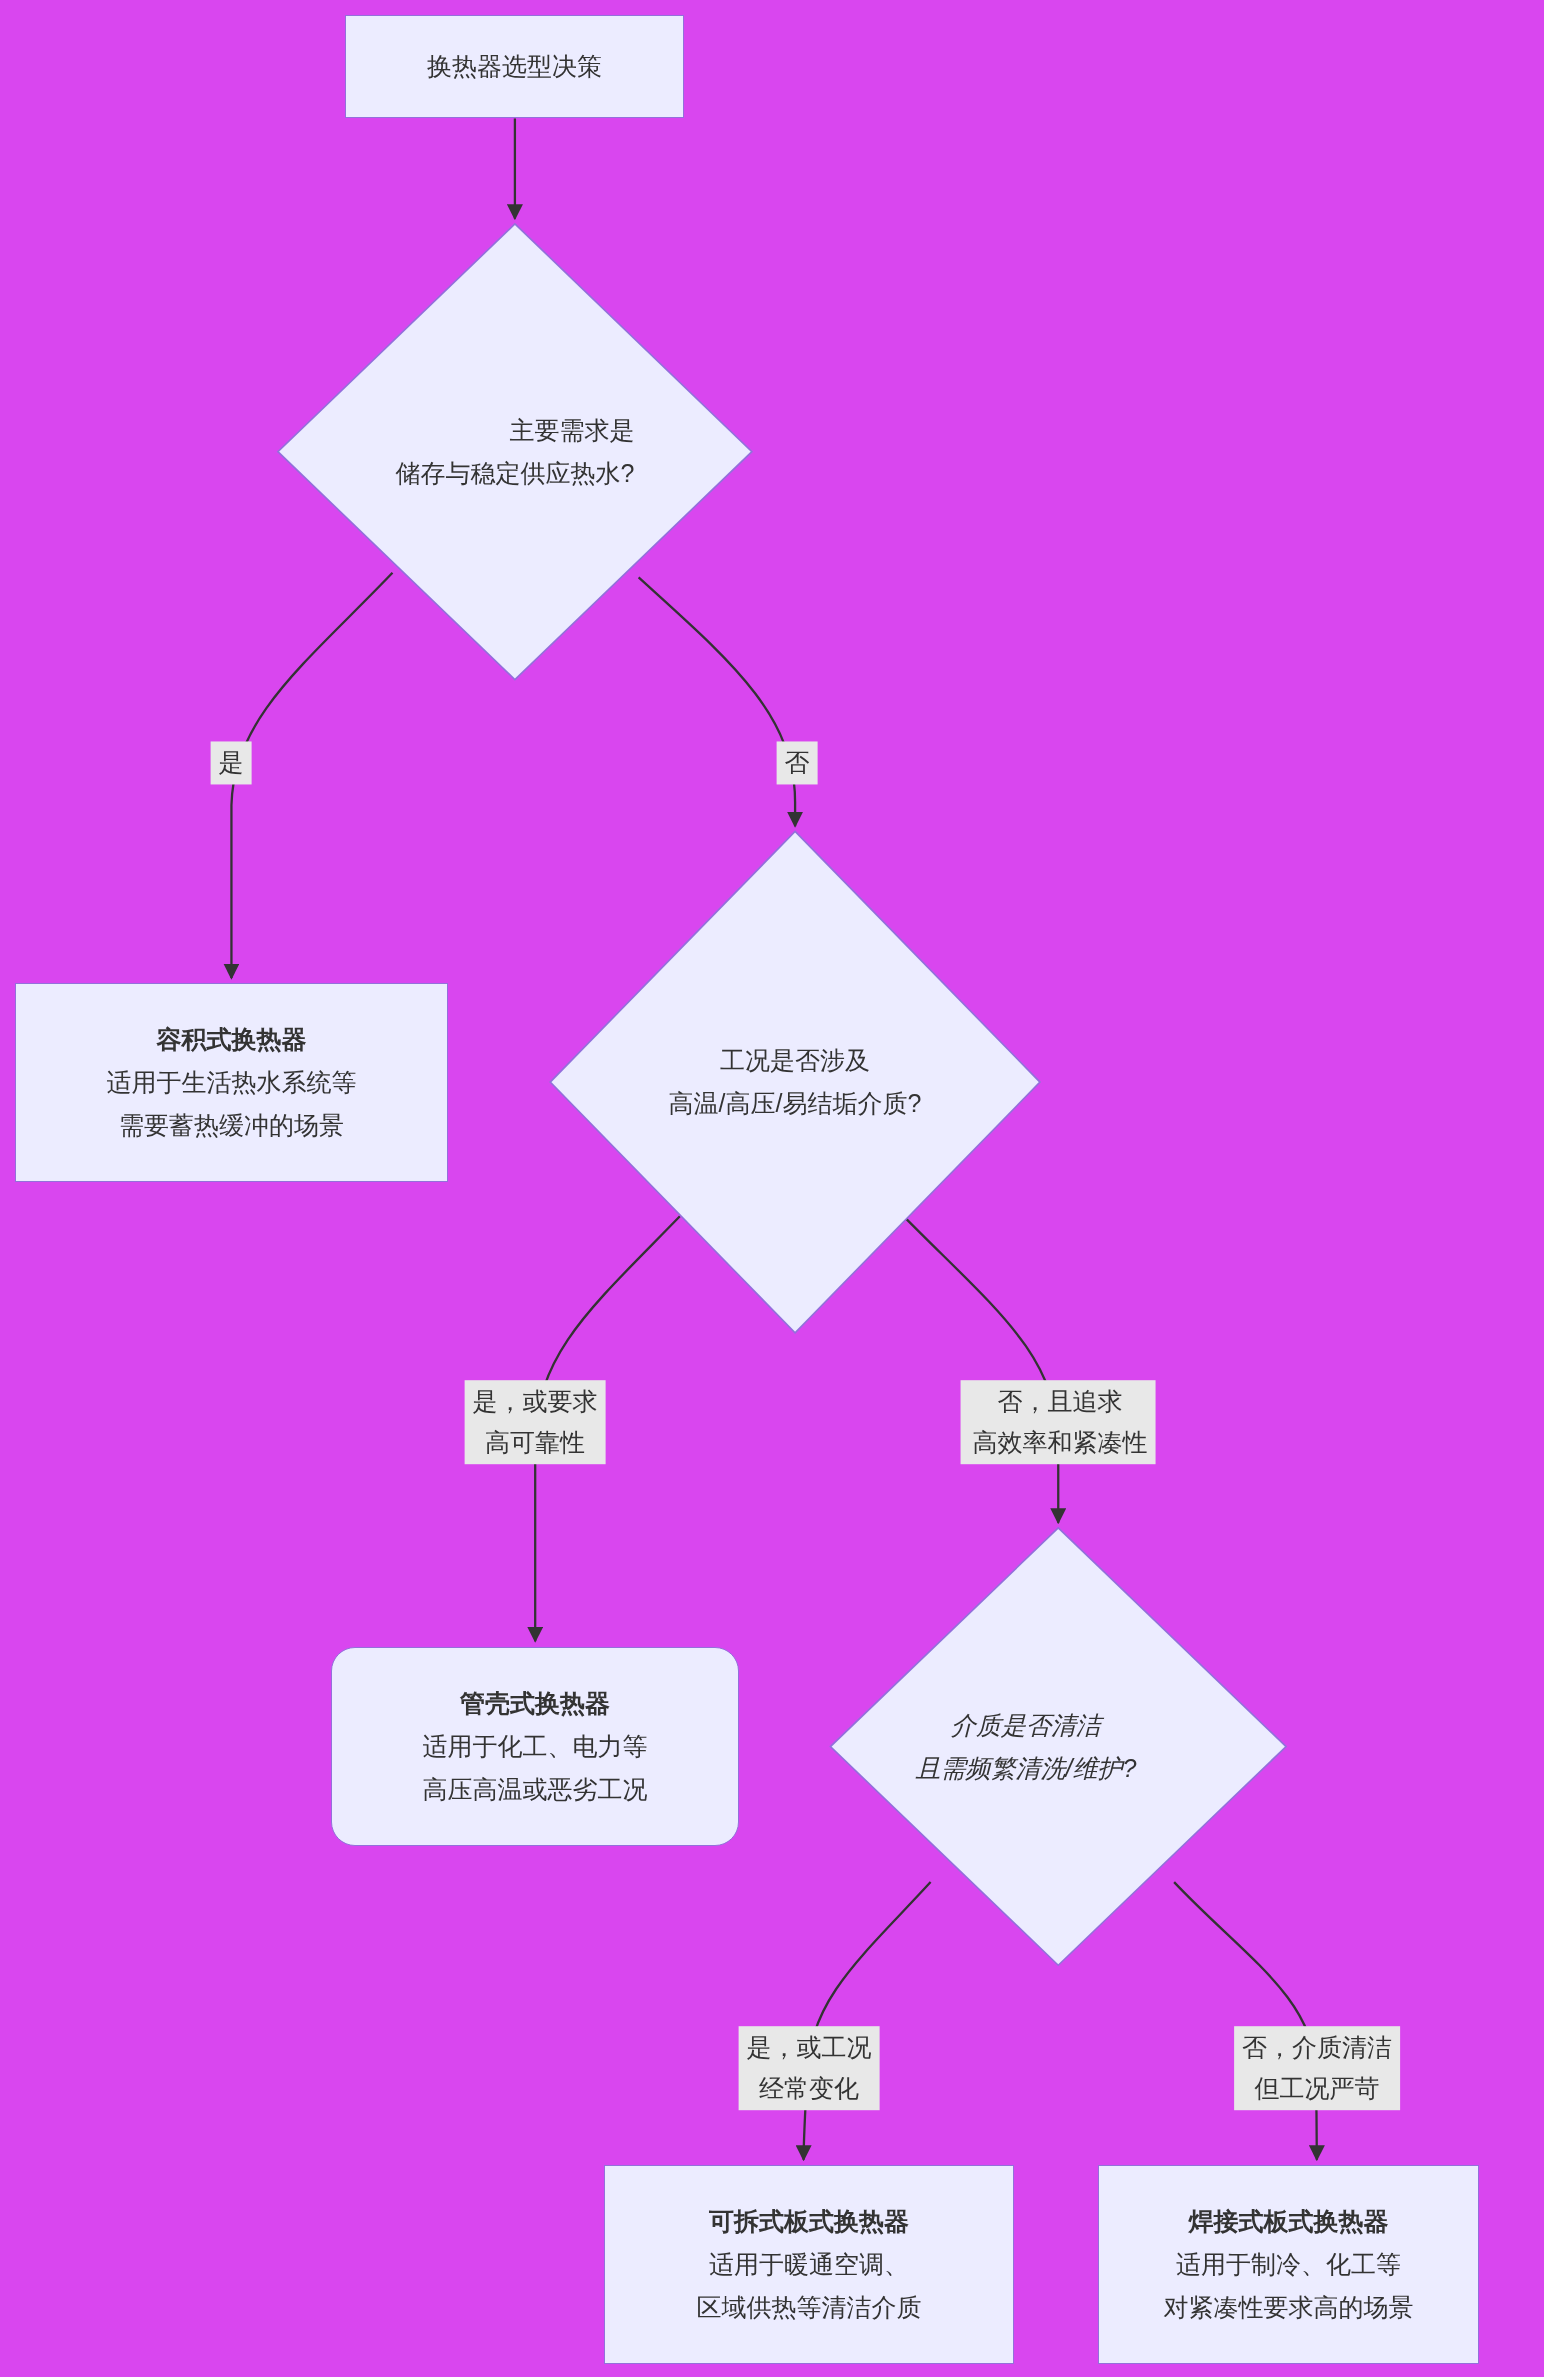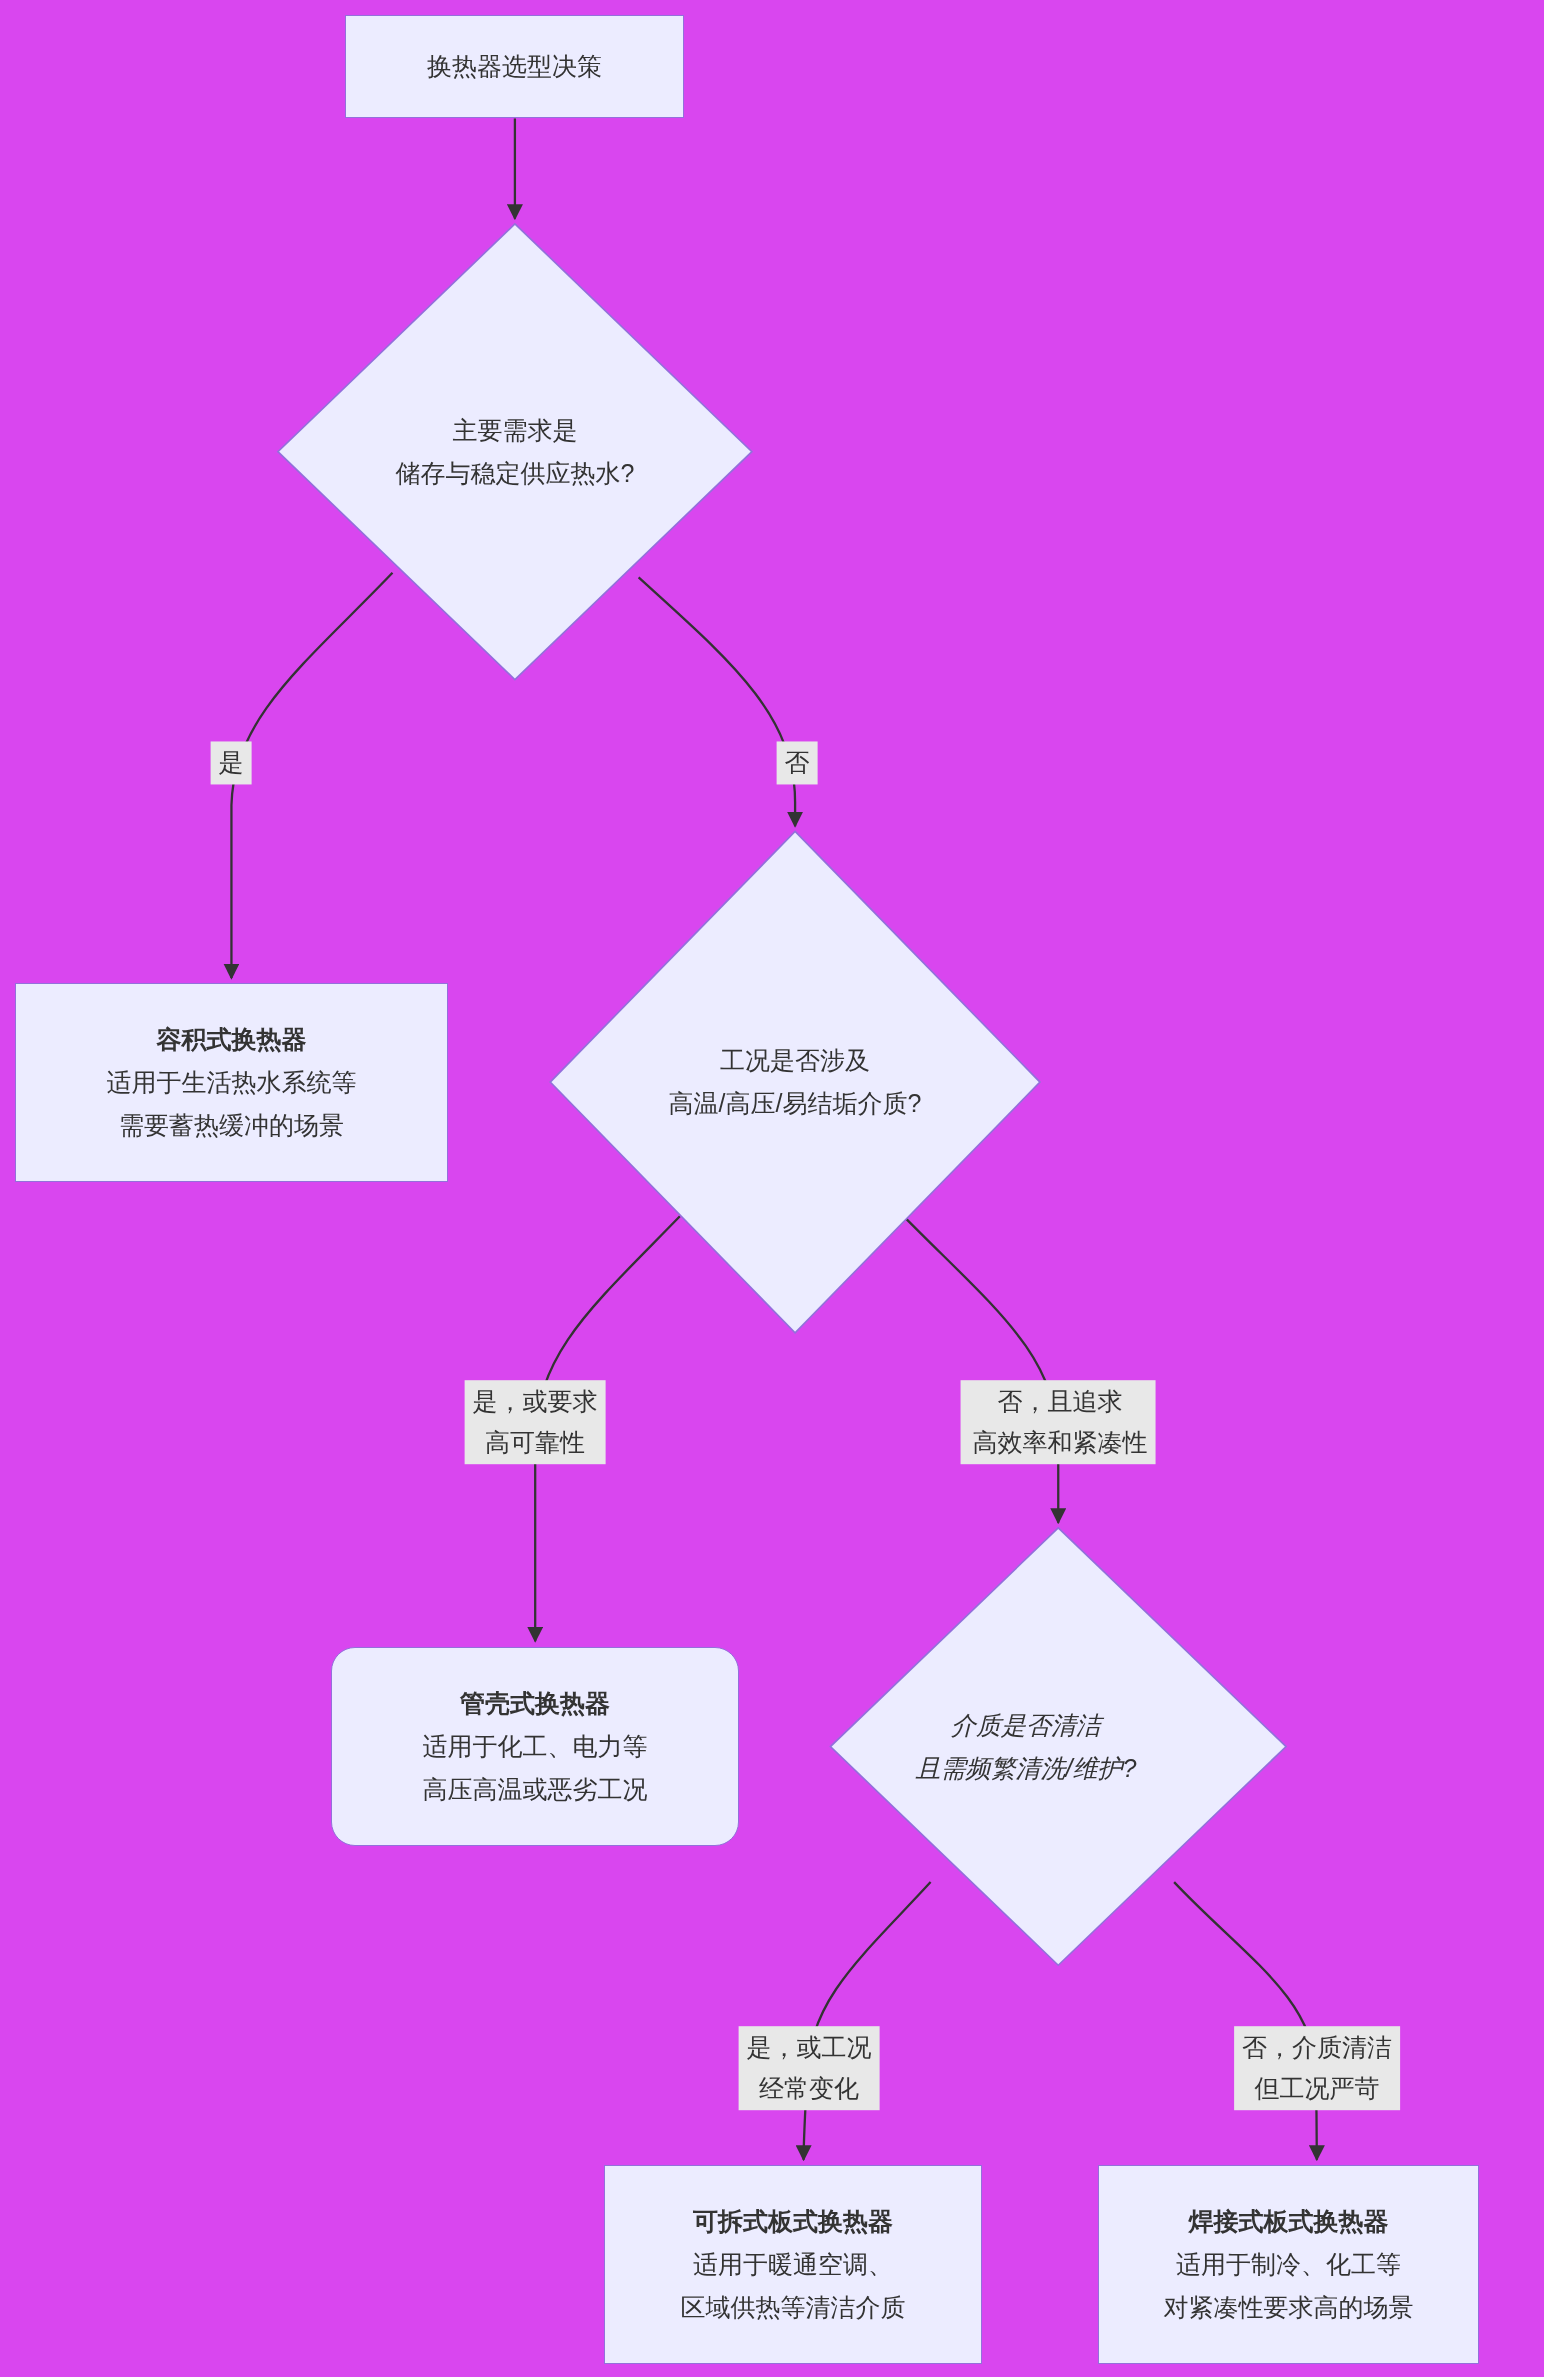--- a/index.html
+++ b/index.html
@@ -59,40 +59,40 @@
 
     <polygon class="diamond" points="786,342 1148,690 786,1038 424,690"></polygon>
     <polygon class="diamond" points="1214,1270 1588,1653 1214,2036 840,1653"></polygon>
     <polygon class="diamond" points="1616,2334 1964,2668 1616,3002 1268,2668"></polygon>
   </svg>
 
   <div class="node" style="left:345px;top:15px;width:339px;height:103px;">
     <span>换热器选型决策</span>
   </div>
 
-  <div class="diamond-label" style="left:515px;top:452px;">主要需求是
+  <div class="diamond-label" style="left:515px;top:452px;text-align:right;">主要需求是
 储存与稳定供应热水?</div>
   <div class="diamond-label" style="left:795px;top:1082px;">工况是否涉及
 高温/高压/易结垢介质?</div>
   <div class="diamond-label" style="left:1026px;top:1747px;font-style:italic;">介质是否清洁
 且需频繁清洗/维护?</div>
 
   <div class="node" style="left:15px;top:983px;width:433px;height:199px;">
     <span class="title">容积式换热器</span>
     <span class="desc">适用于生活热水系统等
 需要蓄热缓冲的场景</span>
   </div>
 
   <div class="node" style="left:331px;top:1647px;width:408px;height:199px;border-radius:24px;">
     <span class="title">管壳式换热器</span>
     <span class="desc">适用于化工、电力等
 高压高温或恶劣工况</span>
   </div>
 
-  <div class="node" style="left:604px;top:2165px;width:378px;height:199px;">
+  <div class="node" style="left:604px;top:2165px;width:410px;height:199px;">
     <span class="title">可拆式板式换热器</span>
     <span class="desc">适用于暖通空调、
 区域供热等清洁介质</span>
   </div>
 
   <div class="node" style="left:1098px;top:2165px;width:381px;height:199px;">
     <span class="title">焊接式板式换热器</span>
     <span class="desc">适用于制冷、化工等
 对紧凑性要求高的场景</span>
   </div>

